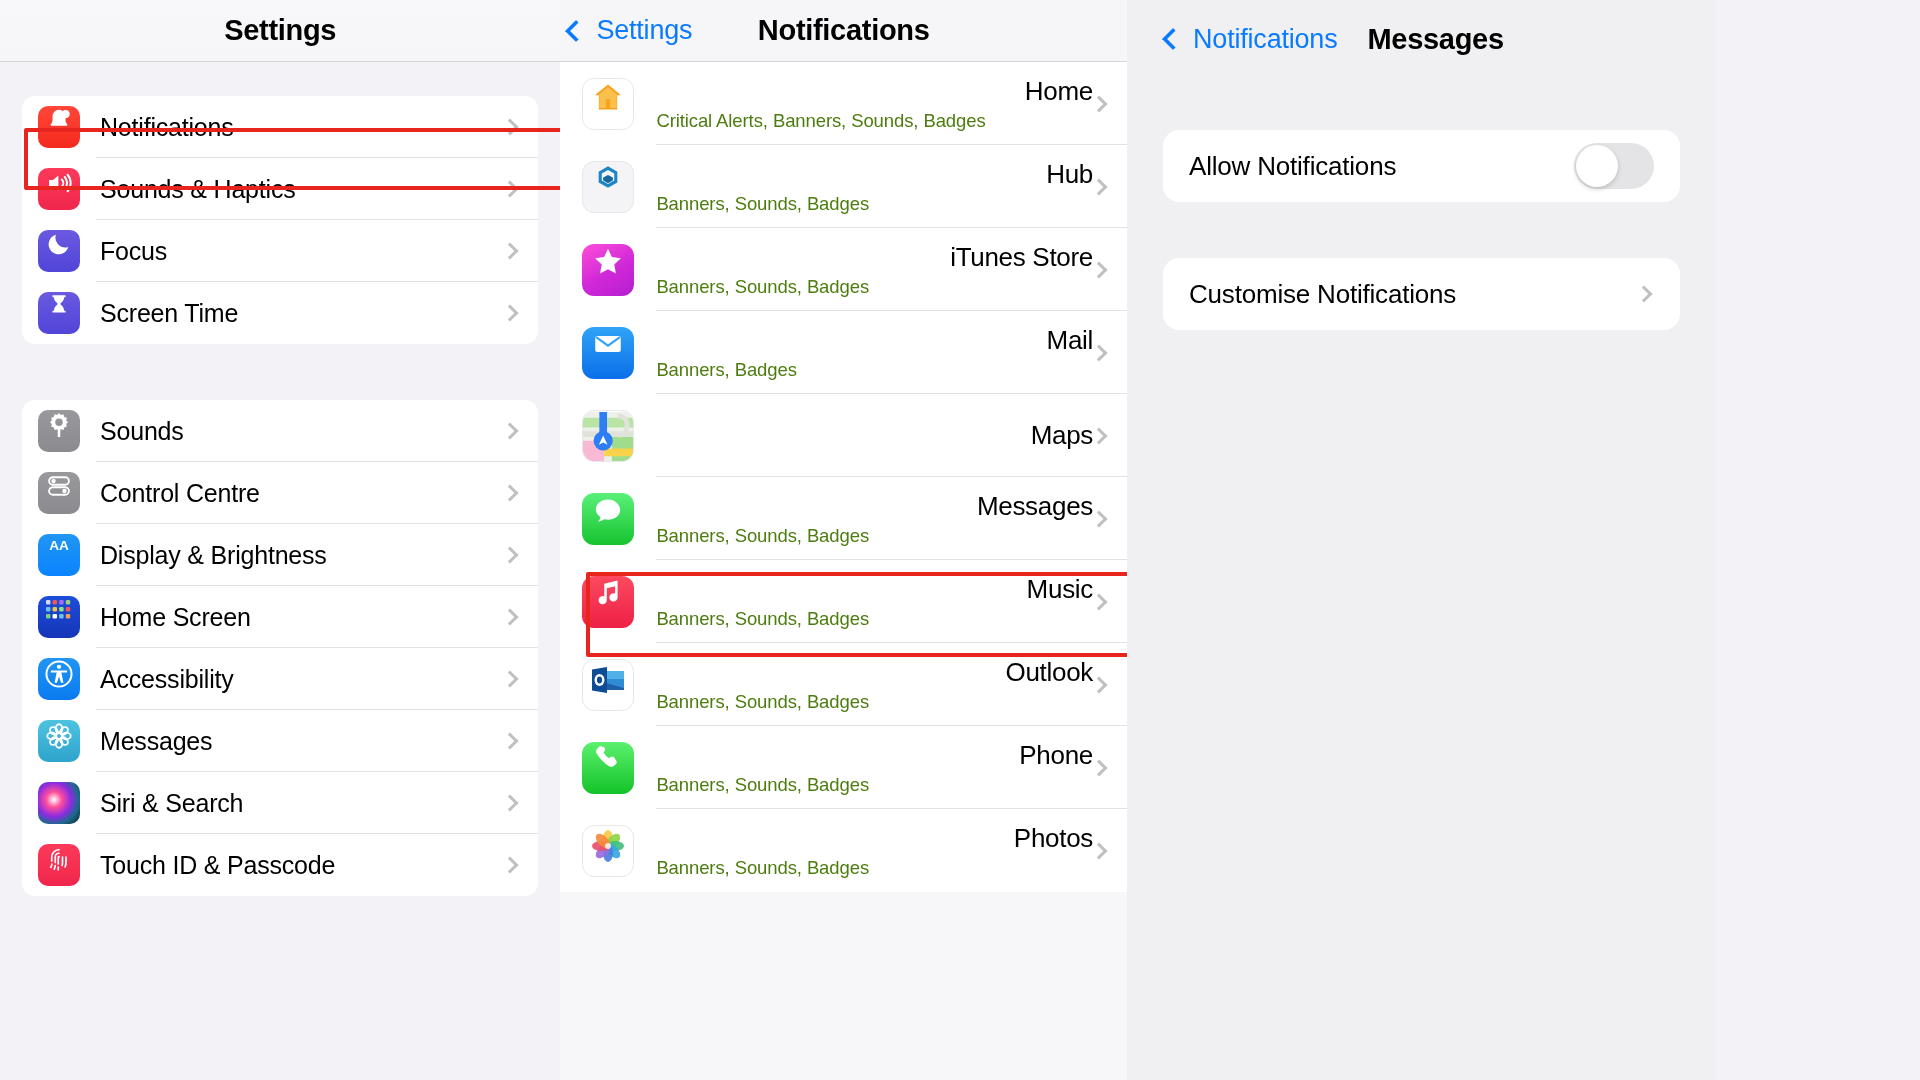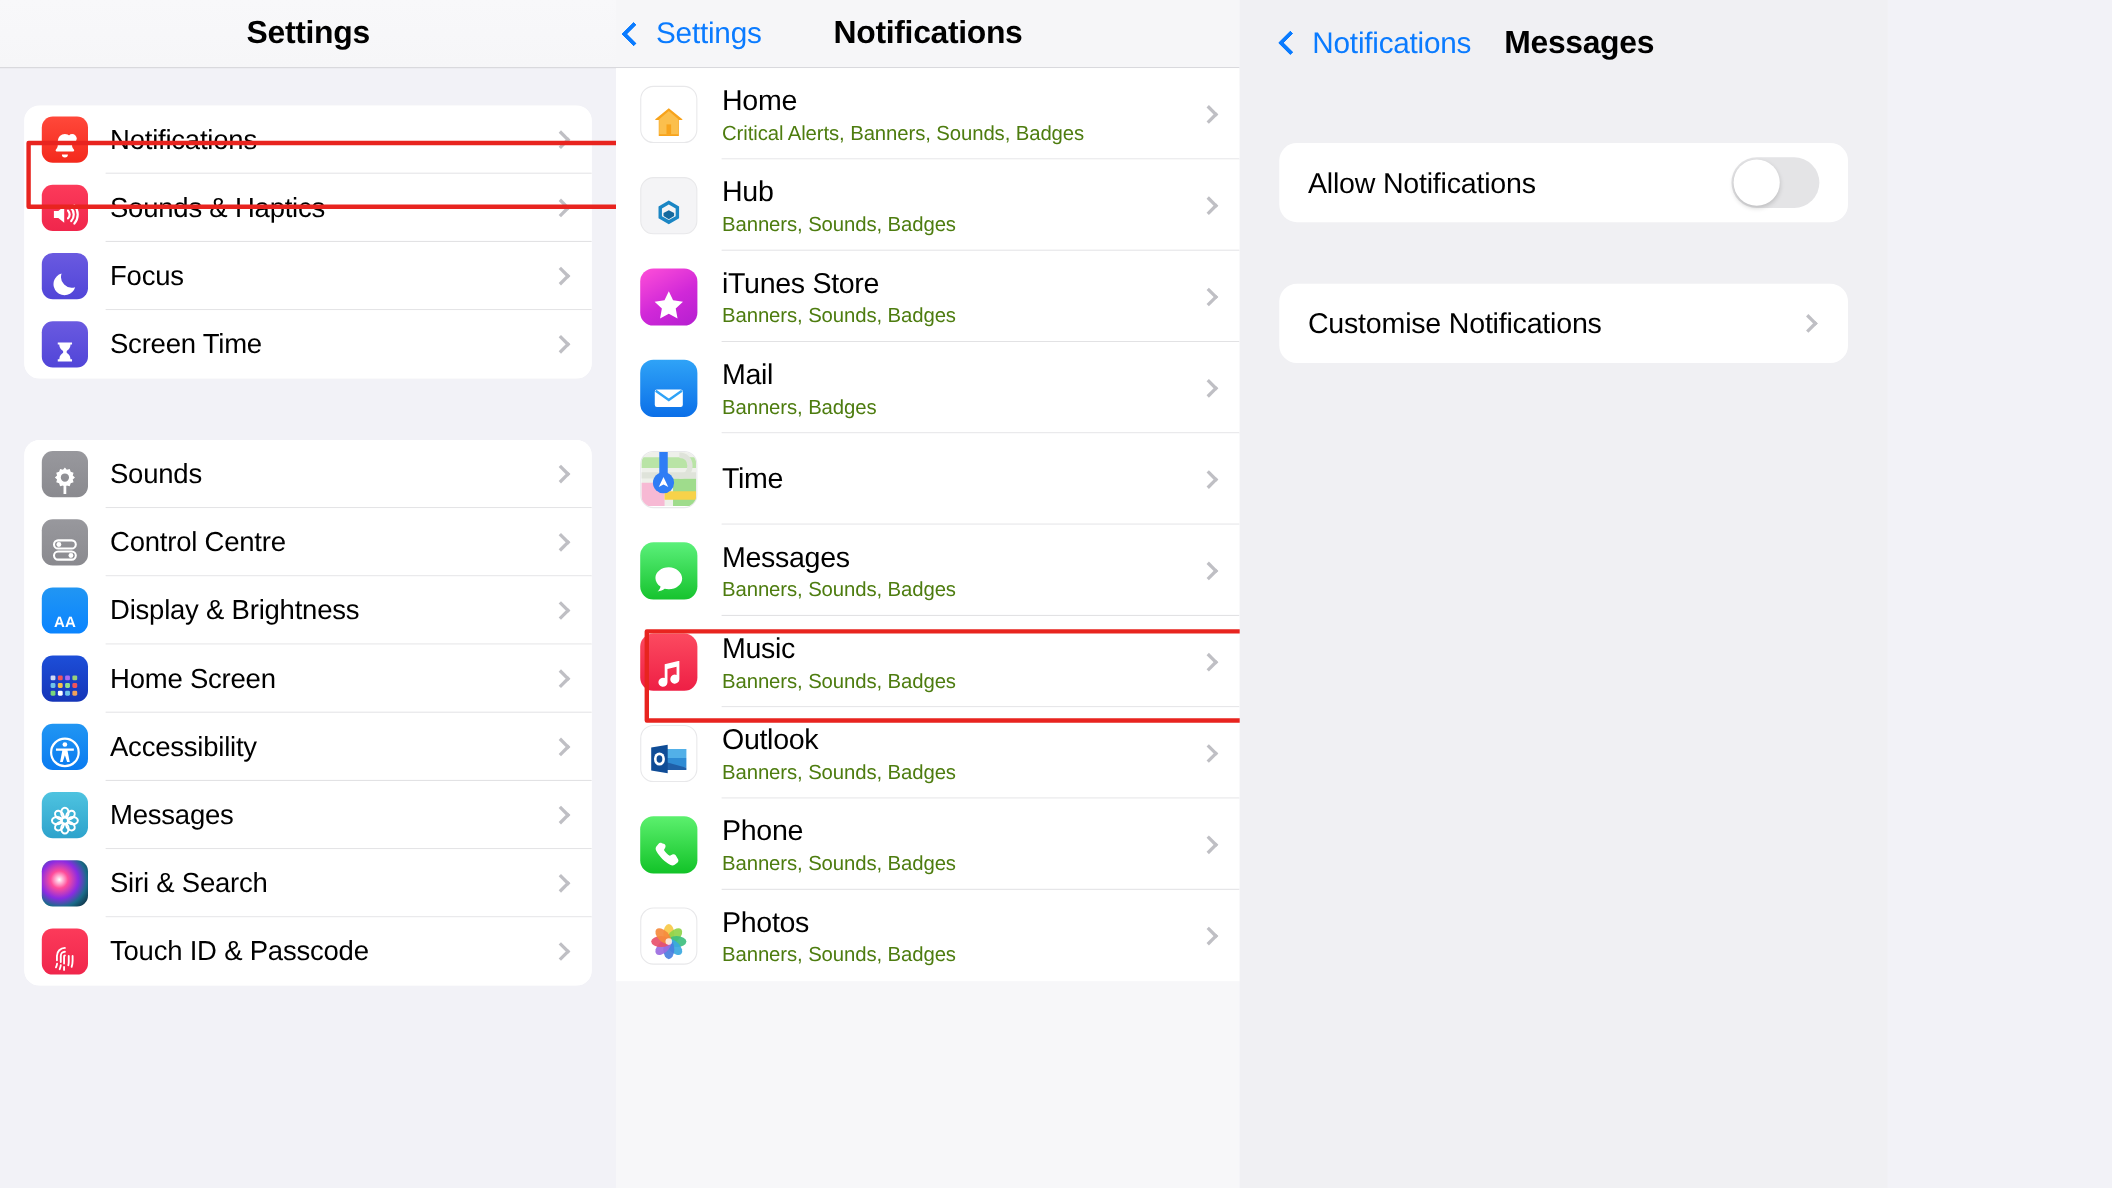--- a/index.html
+++ b/index.html
@@ -91,21 +91,21 @@
     height: 1px; background: #e2e2e4;
   }
   .row:last-child .sep { display: none; }
 
   .ico {
     width: 42px; height: 42px;
     border-radius: 10px;
     flex: 0 0 42px;
     margin-right: 20px;
     position: relative;
-    display: flex; align-items: flex-end; justify-content: center;
+    display: flex; align-items: flex-start; justify-content: center;
     overflow: hidden;
   }
   .row-label {
     font-size: 25px;
     color: #000;
     letter-spacing: -0.2px;
     flex: 1;
   }
   .chev-right {
     width: 12px; height: 12px;
@@ -113,21 +113,21 @@
     border-right: 3.5px solid #bfbfc4;
     transform: rotate(45deg);
     flex: 0 0 auto;
     margin-right: 4px;
   }
 
   
   .row2 { min-height: 83px; align-items: center; padding: 0 18px 0 22px; }
   .row2 .ico { width: 52px; height: 52px; flex: 0 0 52px; border-radius: 12px; margin-right: 22px; }
   .row2 .txt { flex: 1; display: flex; flex-direction: column; gap: 3px; }
-  .row2 .t1 { font-size: 26px; color: #000; letter-spacing: -0.3px; }
+  .row2 .t1 { font-size: 26px; color: #000; letter-spacing: -0.3px; text-align: right; }
   .row2 .t2 { font-size: 18.5px; color: #4d7c0f; letter-spacing: -0.1px; }
   .row2 .sep { left: 96px; }
 
   
   .hl-box {
     position: absolute;
     border: 4px solid #e8241f;
     pointer-events: none;
     z-index: 20;
     border-radius: 2px;
@@ -466,21 +466,21 @@
               <path d="M30 26h22v26H30z" fill="#9fdc8c"></path>
               <path d="M22 38h30v8H22z" fill="#f7d24a"></path>
               <path d="M0 20h52v6H0z" fill="#dfe3da"></path>
               <rect x="17" y="0" width="8" height="26" fill="#2f7df5"></rect>
               <path d="M36 4c6 0 10 4 10 10s-4 10-10 10" fill="none" stroke="#dfe3da" stroke-width="5"></path>
               <circle cx="21" cy="30" r="10" fill="#2f7df5"></circle>
               <path d="M21 24.5l4.5 9.5-4.5-2.4-4.5 2.4z" fill="#fff"></path>
             </svg>
           </div>
           <div class="txt">
-            <span class="t1">Time</span>
+            <span class="t1">Maps</span>
           </div>
           <span class="chev-right"></span>
           <div class="sep"></div>
         </div>
 
         <div class="row row2">
           <div class="ico bg-msg">
             <svg width="36" height="36" viewBox="0 0 24 24">
                 <path fill="#fff" d="M12 4.4c-4.5 0-8.1 2.9-8.1 6.5 0 2.1 1.2 4 3.1 5.2-.2 1.2-.9 2.3-1.8 3 1.7-.2 3.2-.8 4.3-1.6 .8.2 1.6.3 2.5.3 4.5 0 8.1-2.9 8.1-6.5S16.5 4.4 12 4.4Z"></path>
               </svg>

